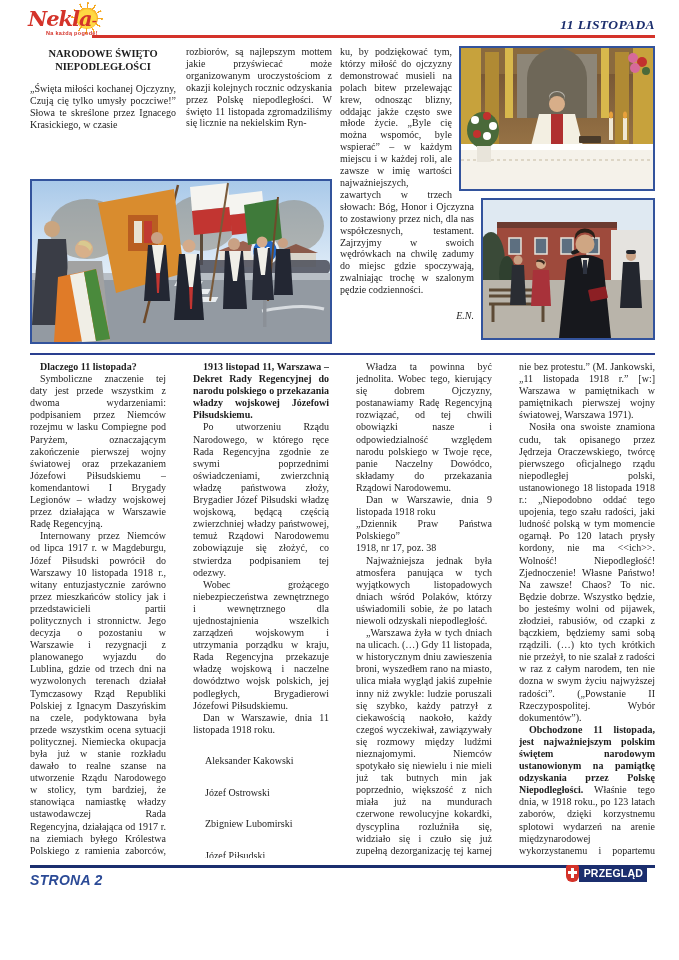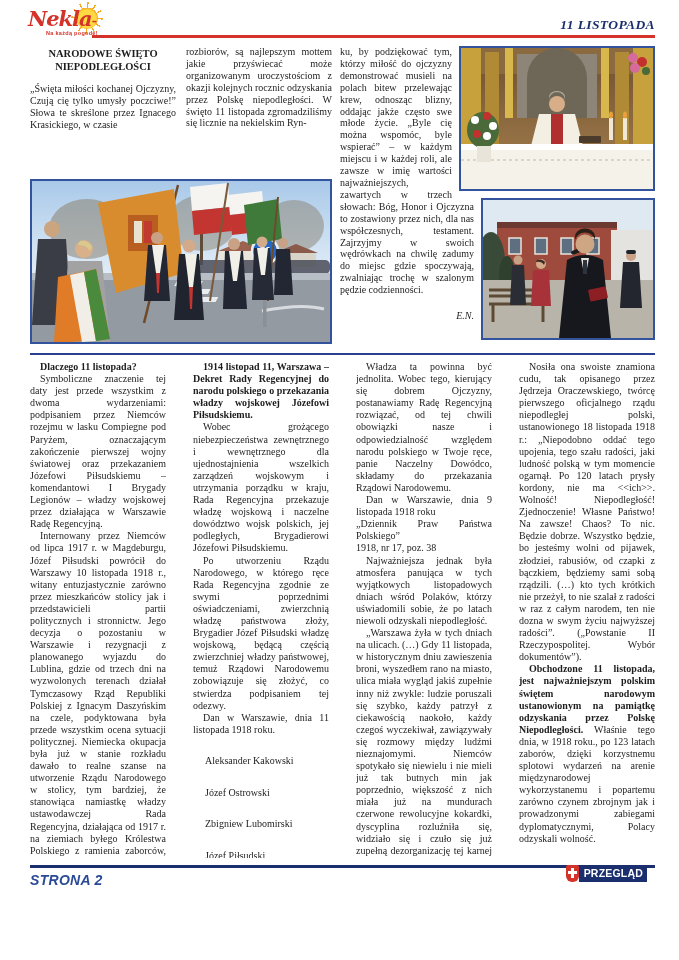--- a/index.html
+++ b/index.html
@@ -309,43 +309,44 @@
   <div class="divider"></div>
 
   <div class="lower">
     <div class="lcol">
       <p class="bold">Dlaczego 11 listopada?</p>
       <p>Symboliczne znaczenie tej daty jest przede wszystkim z dwoma wydarzeniami: podpisaniem przez Niemców rozejmu w lasku Compiegne pod Paryżem, oznaczającym zakończenie pierwszej wojny światowej oraz przekazaniem Józefowi Piłsudskiemu – komendantowi I Brygady Legionów – władzy wojskowej przez działająca w Warszawie Radę Regencyjną.</p>
       <p>Internowany przez Niemców od lipca 1917 r. w Magdeburgu, Józef Piłsudski powrócił do Warszawy 10 listopada 1918 r., witany entuzjastycznie zarówno przez mieszkańców stolicy jak i przedstawicieli partii politycznych i stronnictw. Jego decyzja o pozostaniu w Warszawie i rezygnacji z planowanego wyjazdu do Lublina, gdzie od trzech dni na wyzwolonych terenach działał Tymczasowy Rząd Republiki Polskiej z Ignacym Daszyńskim na czele, podyktowana była przede wszystkim ocena sytuacji politycznej. Niemiecka okupacja była już w stanie rozkładu dawało to realne szanse na utworzenie Rządu Narodowego w stolicy, tym bardziej, że stanowiąca namiastkę władzy ustawodawczej Rada Regencyjna, działająca od 1917 r. na ziemiach byłego Królestwa Polskiego z ramienia zaborców, przekazała mu pełnię władzy, a Tymczasowy Rząd Ignacego Daszyńskiego oddał mu się do dyspozycji.</p>
     </div>
 
     <div class="lcol">
-      <p class="bold">1914 listopad 11, Warszawa – Dekret Rady Regencyjnej do narodu polskiego o przekazania władzy wojskowej Józefowi Piłsudskiemu.</p>
+      <p class="bold">1913 listopad 11, Warszawa – Dekret Rady Regencyjnej do narodu polskiego o przekazania władzy wojskowej Józefowi Piłsudskiemu.</p>
+      <p>Po utworzeniu Rządu Narodowego, w którego ręce Rada Regencyjna zgodnie ze swymi poprzednimi oświadczeniami, zwierzchnią władzę państwowa złoży, Brygadier Józef Piłsudski władzę wojskową, będącą częścią zwierzchniej władzy państwowej, temuż Rządowi Narodowemu zobowiązuje się złożyć, co stwierdza podpisaniem tej odezwy.</p>
       <p>Wobec grożącego niebezpieczeństwa zewnętrznego i wewnętrznego dla ujednostajnienia wszelkich zarządzeń wojskowym i utrzymania porządku w kraju, Rada Regencyjna przekazuje władzę wojskową i naczelne dowództwo wojsk polskich, jej podległych, Brygadierowi Józefowi Piłsudskiemu.</p>
-      <p>Po utworzeniu Rządu Narodowego, w którego ręce Rada Regencyjna zgodnie ze swymi poprzednimi oświadczeniami, zwierzchnią władzę państwowa złoży, Brygadier Józef Piłsudski władzę wojskową, będącą częścią zwierzchniej władzy państwowej, temuż Rządowi Narodowemu zobowiązuje się złożyć, co stwierdza podpisaniem tej odezwy.</p>
       <p>Dan w Warszawie, dnia 11 listopada 1918 roku.</p>
       <div class="sigline">Aleksander Kakowski</div>
       <div class="sigline">Józef Ostrowski</div>
       <div class="sigline">Zbigniew Lubomirski</div>
       <div class="sigline">Józef Piłsudski</div>
       <p class="bold gap">1918 listopad, Warszawa – Pismo Rady Regencyjnej do Naczelnego Dowódcy Wojsk Polskich Józefa Piłsudskiego składającego w ręce władzę państwową</p>
       <p>Do Naczelnego Dowódcy Wojsk Polskich Józefa Piłsudskiego.</p>
       <p>Stan przejściowy podziału zwierzchniej władzy państwowej, ustanowiony odezwą z dnia 11 listopada 1918 roku, nie może trwać</p>
     </div>
 
     <div class="lcol">
       <p>Władza ta powinna być jednolita. Wobec tego, kierujący się dobrem Ojczyzny, postanawiamy Radę Regencyjną rozwiązać, od tej chwili obowiązki nasze i odpowiedzialność względem narodu polskiego w Twoje ręce, panie Naczelny Dowódco, składamy do przekazania Rządowi Narodowemu.</p>
       <p class="gap">Dan w Warszawie, dnia 9 listopada 1918 roku</p>
       <p class="noindent">„Dziennik Praw Państwa Polskiego”</p>
       <p class="noindent">1918, nr 17, poz. 38</p>
       <p class="gap">Najważniejsza jednak była atmosfera panująca w tych wyjątkowych listopadowych dniach wśród Polaków, którzy uświadomili sobie, że po latach niewoli odzyskali niepodległość.</p>
       <p>„Warszawa żyła w tych dniach na ulicach. (…) Gdy 11 listopada, w historycznym dniu zawieszenia broni, wyszedłem rano na miasto, ulica miała wygląd jakiś zupełnie inny niż zwykle: ludzie poruszali się szybko, każdy patrzył z ciekawością naokoło, każdy czegoś wyczekiwał, zawiązywały się rozmowy między ludźmi nieznajomymi. Niemców spotykało się niewielu i nie mieli już tak butnych min jak poprzednio, większość z nich miała już na mundurach czerwone rewolucyjne kokardki, dyscyplina rozluźniła się, widziało się i czuło się już zupełną dezorganizację tej karnej armii. Ludność samorzutnie zaczęła rozbrajać żołnierzy, którzy podawali się temu przeważ-</p>
     </div>
 
     <div class="lcol">
+      <p class="noindent">nie bez protestu.” (M. Jankowski, „11 listopada 1918 r.” [w:] Warszawa w pamiętnikach w pamiętnikach pierwszej wojny światowej, Warszawa 1971).</p>
       <p>Nosiła ona swoiste znamiona cudu, tak opisanego przez Jędrzeja Oraczewskiego, twórcę pierwszego oficjalnego rządu niepodległej polski, ustanowionego 18 listopada 1918 r.: „Niepodobno oddać tego upojenia, tego szału radości, jaki ludność polską w tym momencie ogarnął. Po 120 latach prysły kordony, nie ma &lt;&lt;ich&gt;&gt;. Wolność! Niepodległość! Zjednoczenie! Własne Państwo! Na zawsze! Chaos? To nic. Będzie dobrze. Wszystko będzie, bo jesteśmy wolni od pijawek, złodziei, rabusiów, od czapki z bączkiem, będziemy sami sobą rządzili. (…) kto tych krótkich nie przeżył, to nie szalał z radości w raz z całym narodem, ten nie dozna w swym życiu najwyższej radości”. („Powstanie II Rzeczypospolitej. Wybór dokumentów”).</p>
       <p class="gap"><span class="bold">Obchodzone 11 listopada, jest najważniejszym polskim świętem narodowym ustanowionym na pamiątkę odzyskania przez Polskę Niepodległości.</span><span> Właśnie tego dnia, w 1918 roku., po 123 latach zaborów, dzięki korzystnemu splotowi wydarzeń na arenie międzynarodowej wykorzystanemu i popartemu zarówno czynem zbrojnym jak i prowadzonymi zabiegami dyplomatycznymi, Polacy odzyskali wolność.</span></p>
     </div>
   </div>
 
   <div class="footer">
     <div class="page-label">STRONA 2</div>
     <div class="brand">
       <div class="brand-row">
         <div class="shield"></div>

